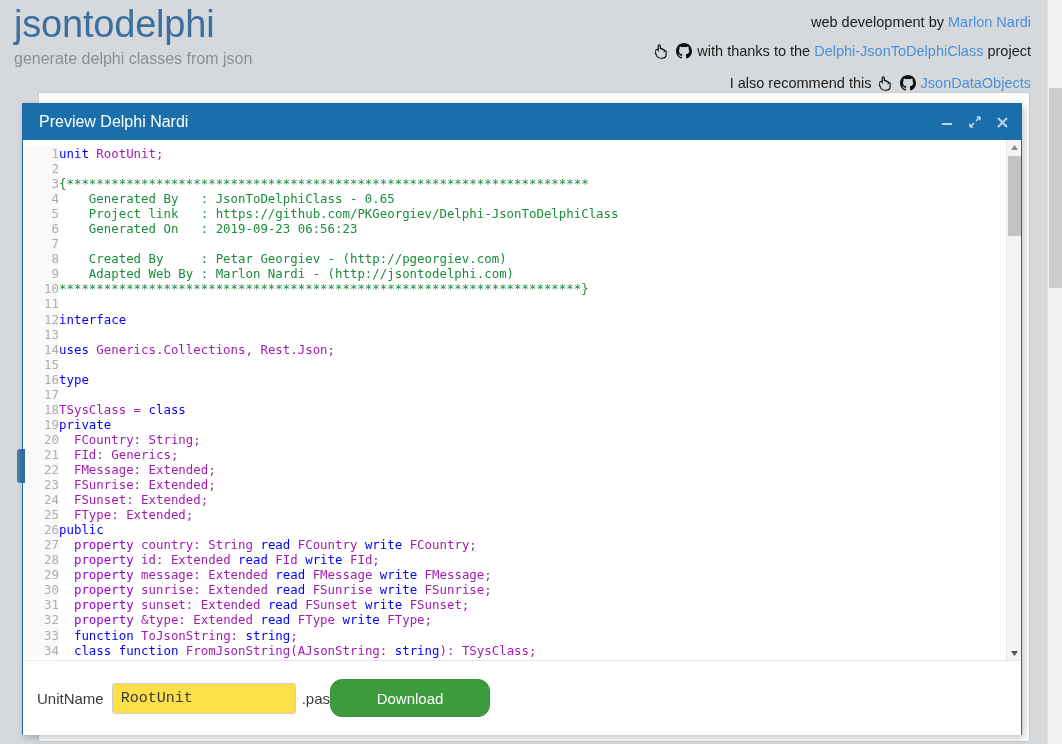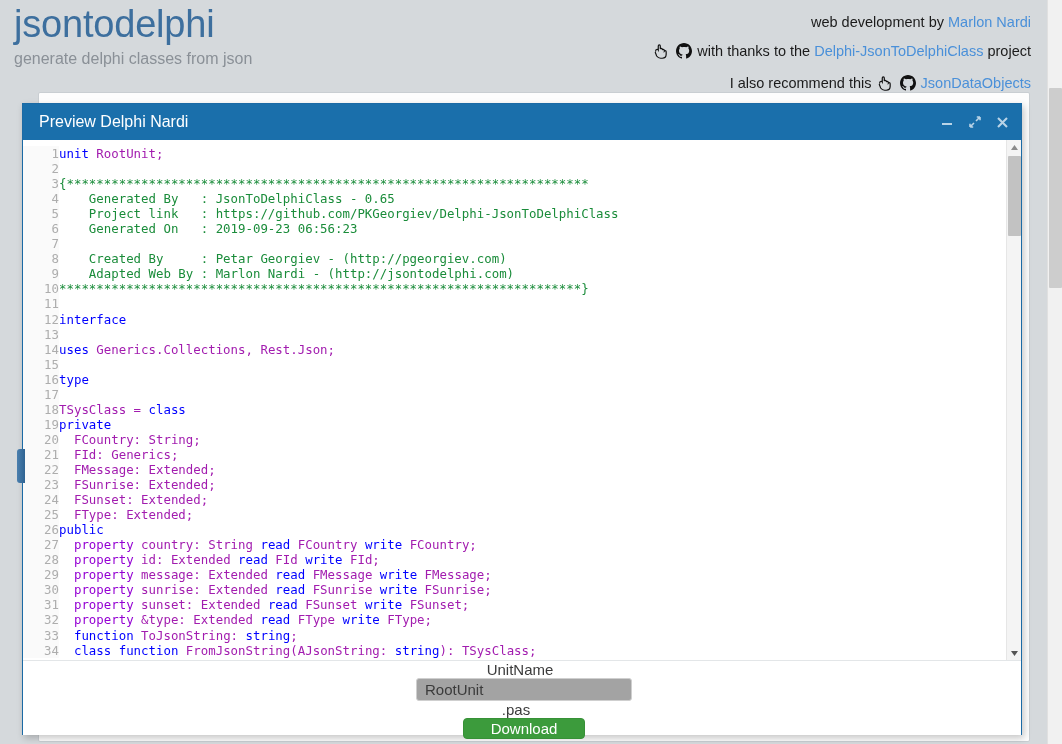--- a/index.html
+++ b/index.html
@@ -186,54 +186,52 @@
     background: #c2c2c2;
     border-radius: 1px;
   }
 
   
   .dialog-footer {
     height: 74px;
     background: #ffffff;
     display: flex;
     align-items: center;
-    padding-left: 4px;
+    padding-left: 14px;
     box-sizing: border-box;
-    flex-direction: column;
   }
   .unit-label {
     font-size: 15px;
     color: #3b3b3b;
     margin-right: 8px;
   }
   .unit-input {
-    width: 216px;
+    width: 184px;
     height: 31px;
     font-size: 15px;
     color: #3b3b3b;
     padding: 2px 8px;
     border: 1px solid #cfcfcf;
     border-radius: 3px;
     box-sizing: border-box;
-    font-family: Liberation Sans, sans-serif;
-    background: #a3a3a3;
+    font-family: Liberation Mono, monospace;
+    background: #fde047;
     outline: none;
   }
   .pas-ext {
     font-size: 15px;
     color: #3b3b3b;
     margin-left: 6px;
-    margin-right: 22px;
   }
   .download-btn {
-    width: 122px;
+    width: 160px;
     height: 38px;
     background: #3c9b3c;
     border: 1px solid #379137;
-    border-radius: 4px;
+    border-radius: 12px;
     color: #ffffff;
     font-size: 15px;
     font-family: "Liberation Sans", sans-serif;
     cursor: pointer;
   }
 
   
   .edge-tab {
     position: absolute;
     left: 17px;

